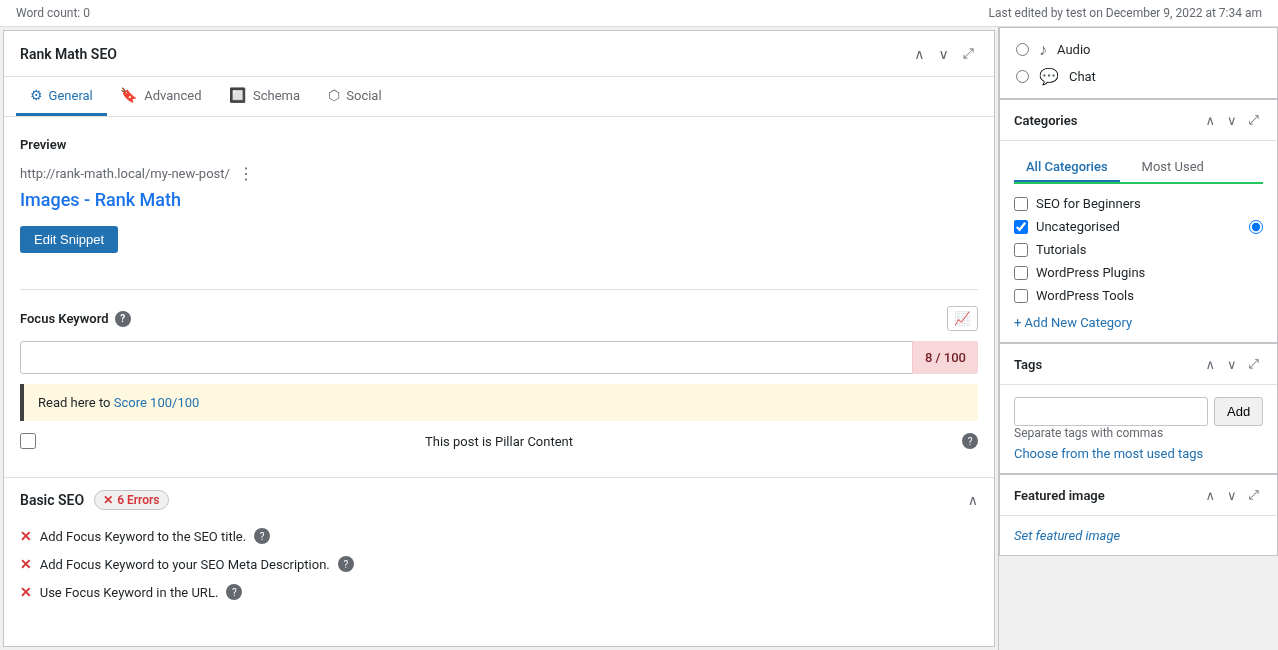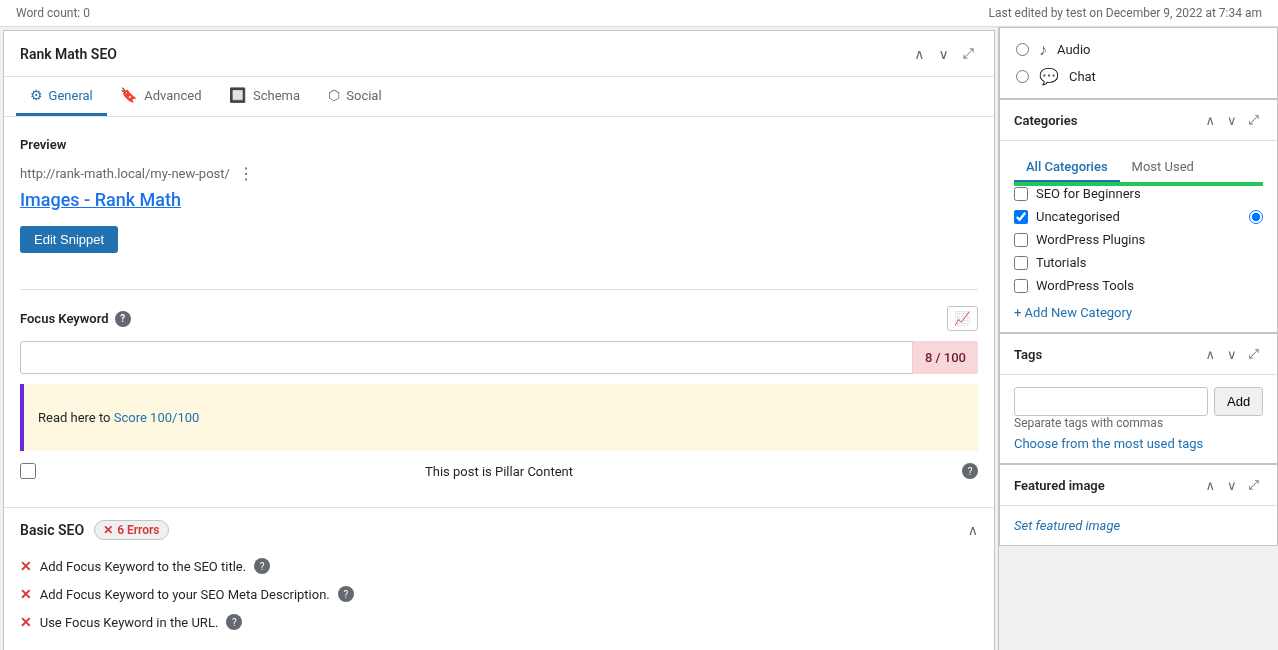--- a/index.html
+++ b/index.html
@@ -23,40 +23,40 @@
     .tab-icon { font-size: 14px; }
 
     
     .rm-content { padding: 20px 16px; }
     .section-label { font-size: 13px; font-weight: 600; color: #1d2327; margin-bottom: 12px; }
 
     .url-row { display: flex; align-items: center; gap: 8px; margin-bottom: 6px; }
     .url-text { color: #646970; font-size: 13px; }
     .url-menu-btn { background: none; border: none; cursor: pointer; color: #646970; font-size: 16px; }
 
-    .post-title-link { color: #1a73e8; font-size: 18px; font-weight: 500; margin-bottom: 16px; cursor: pointer; text-decoration: underline; }
+    .post-title-link { color: #1a73e8; font-size: 18px; font-weight: 500; margin-bottom: 16px; cursor: pointer; }
 
     .edit-snippet-btn { background: #2271b1; color: #fff; border: none; padding: 6px 14px; border-radius: 3px; cursor: pointer; font-size: 13px; font-weight: 500; }
 
     
     .section-divider { border: none; border-top: 1px solid #e0e0e0; margin: 16px 0; }
 
     
     .focus-keyword-section { padding: 0 16px 16px; }
     .focus-keyword-header { display: flex; align-items: center; justify-content: space-between; margin-bottom: 10px; }
     .focus-keyword-label { font-weight: 600; font-size: 13px; display: flex; align-items: center; gap: 6px; }
     .help-icon { width: 16px; height: 16px; background: #646970; border-radius: 50%; color: #fff; font-size: 10px; display: inline-flex; align-items: center; justify-content: center; cursor: pointer; }
     .trend-btn { background: none; border: 1px solid #c3c4c7; border-radius: 3px; padding: 4px 6px; cursor: pointer; color: #646970; }
 
     .keyword-input-wrapper { position: relative; }
     .keyword-input { width: 100%; padding: 8px 80px 8px 10px; border: 1px solid #c3c4c7; border-radius: 3px; font-size: 13px; }
     .keyword-score { position: absolute; right: 0; top: 0; bottom: 0; background: #f8d7da; color: #721c24; padding: 0 12px; display: flex; align-items: center; font-size: 13px; font-weight: 500; border-left: 1px solid #f5c6cb; border-radius: 0 3px 3px 0; }
 
     
-    .alert-box { background: #fff8e1; border-left: 4px solid #6d28d9; padding: 26px 14px; margin: 10px 0; font-size: 13px; }
+    .alert-box { background: #fff8e1; border-left: 4px solid #404040; padding: 11px 14px; margin: 10px 0; font-size: 13px; }
     .alert-box a { color: #2271b1; text-decoration: none; }
 
     
     .pillar-row { display: flex; align-items: center; gap: 8px; margin: 12px 0; font-size: 13px; justify-content: space-between; }
     .pillar-row input[type="checkbox"] { width: 16px; height: 16px; cursor: pointer; }
 
     
     .basic-seo-header { display: flex; align-items: center; justify-content: space-between; padding: 12px 16px; border-top: 1px solid #e0e0e0; background: #fff; }
     .basic-seo-title { font-weight: 600; font-size: 14px; display: flex; align-items: center; gap: 10px; }
     .error-badge { background: #f0f0f1; border: 1px solid #c3c4c7; border-radius: 12px; padding: 2px 8px; font-size: 12px; color: #d63638; display: flex; align-items: center; gap: 4px; }
@@ -79,21 +79,21 @@
 
     
     .widget-panel { background: #fff; border: 1px solid #c3c4c7; margin-bottom: 0; }
     .widget-header { display: flex; align-items: center; justify-content: space-between; padding: 10px 14px; border-bottom: 1px solid #e0e0e0; }
     .widget-title { font-weight: 600; font-size: 13px; }
     .widget-controls { display: flex; gap: 4px; }
     .widget-ctrl-btn { background: none; border: none; cursor: pointer; color: #646970; font-size: 13px; padding: 2px 4px; }
 
     
     .categories-content { padding: 12px 14px; }
-    .cat-tabs { display: flex; gap: 0; border-bottom: 4px solid #22c55e; }
+    .cat-tabs { display: flex; gap: 10px; margin-bottom: 12px; border-bottom: 2px solid #22c55e; }
     .cat-tab { padding: 6px 12px; cursor: pointer; font-size: 13px; color: #646970; border-bottom: 2px solid transparent; }
     .cat-tab.active { color: #2271b1; border-bottom-color: #2271b1; font-weight: 500; }
 
     .cat-list { display: flex; flex-direction: column; gap: 8px; margin-bottom: 12px; }
     .cat-item { display: flex; align-items: center; gap: 8px; font-size: 13px; }
     .cat-item input[type="checkbox"] { width: 14px; height: 14px; cursor: pointer; }
     .cat-item input[type="radio"] { width: 14px; height: 14px; cursor: pointer; }
     .cat-radio { margin-left: auto; }
 
     .add-cat-link { color: #2271b1; font-size: 13px; text-decoration: none; cursor: pointer; }
@@ -252,25 +252,25 @@
             <input type="checkbox" style="">
             <span>SEO for Beginners</span>
           </div>
           <div class="cat-item">
             <input type="checkbox" checked="" style="">
             <span>Uncategorised</span>
             <input type="radio" name="cat-primary" checked="" class="cat-radio" style="">
           </div>
           <div class="cat-item">
             <input type="checkbox" style="">
+            <span>Tutorials</span>
+          </div>
+          <div class="cat-item">
+            <input type="checkbox" style="">
             <span>WordPress Plugins</span>
-          </div>
-          <div class="cat-item">
-            <input type="checkbox" style="">
-            <span>Tutorials</span>
           </div>
           <div class="cat-item">
             <input type="checkbox" style="">
             <span>WordPress Tools</span>
           </div>
         </div>
         <a class="add-cat-link">+ Add New Category</a>
       </div>
     </div>
 

